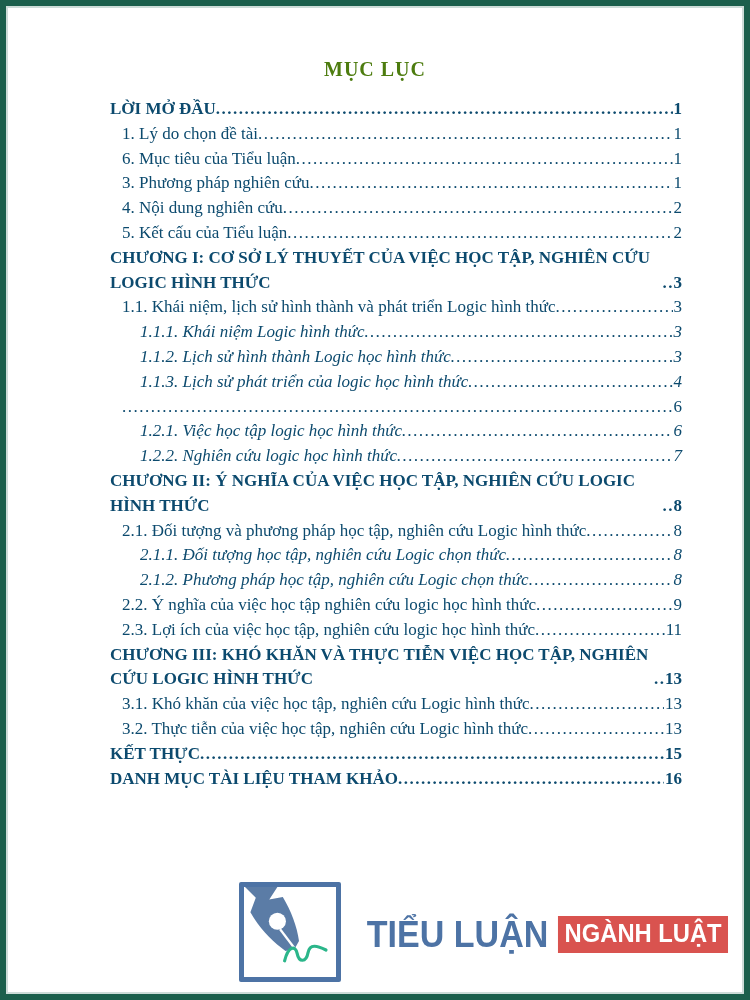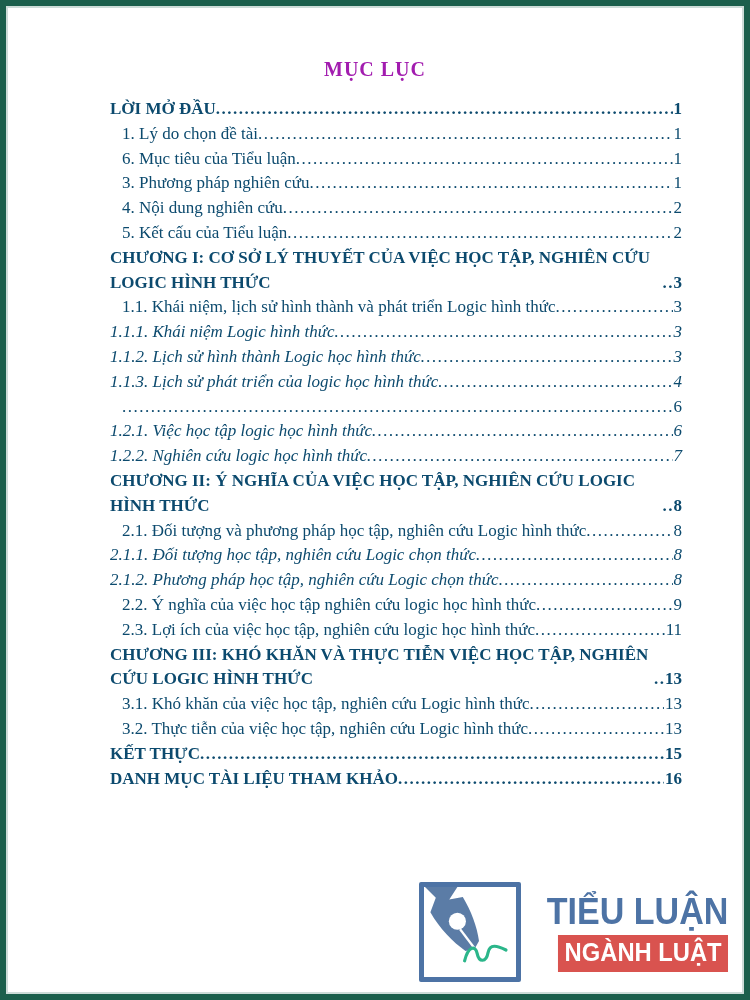--- a/index.html
+++ b/index.html
@@ -15,21 +15,21 @@
     box-shadow: inset 0 0 0 2px rgba(27,95,76,.22);
     background:#ffffff;
     overflow:hidden;
   }
   .page-title{
     margin-top:52px;
     text-align:center;
     font-size:20px;
     font-weight:bold;
     letter-spacing:1px;
-    color:#a21caf;
+    color:#4d7c0f;
   }
   .toc{
     margin-top:16px;
     padding-left:104px;
     padding-right:62px;
     color:#0c4a6e;
   }
   .entry{
     display:flex;
     align-items:flex-end;
@@ -43,42 +43,42 @@
     overflow:hidden;
     white-space:nowrap;
     height:24.8px;
   }
   .entry .dots::after{
     content:"..........................................................................................................................................................................................................";
     letter-spacing:1.5px;
   }
   .entry .page{ flex:0 0 auto; padding-left:1px; }
   .lvl1{ margin-left:12px;font-family:Liberation Serif, serif; }
-  .lvl2{ }
+  .lvl2{ margin-left:30px; }
   .bold{ font-weight:bold; }
   .italic{ font-style:italic; }
   
   .logo{
     position:absolute;
     right:16px;
     bottom:12px;
     display:flex;
     align-items:center;
     gap:10px;
   }
   .logo-icon{
     width:92px;height:90px;
     border:5px solid #4d73a5;
     background:#fff;
     border-radius:2px;
     box-sizing:content-box;
   }
   .logo-text-col{
     display:flex;
-    flex-direction:column;
+    flex-direction:row;
     align-items:flex-end;
   }
   .logo-title{
     font-family:"Liberation Sans", sans-serif;
     font-weight:bold;
     font-size:37px;
     line-height:1.0;
     letter-spacing:0px;
     color:#4d73a5;
     transform:scaleX(.92);

